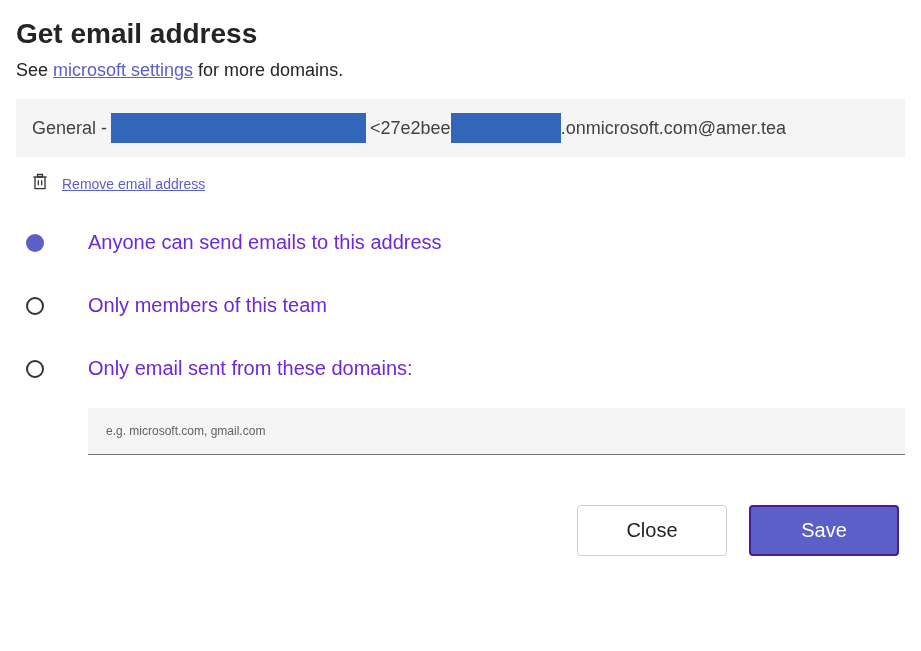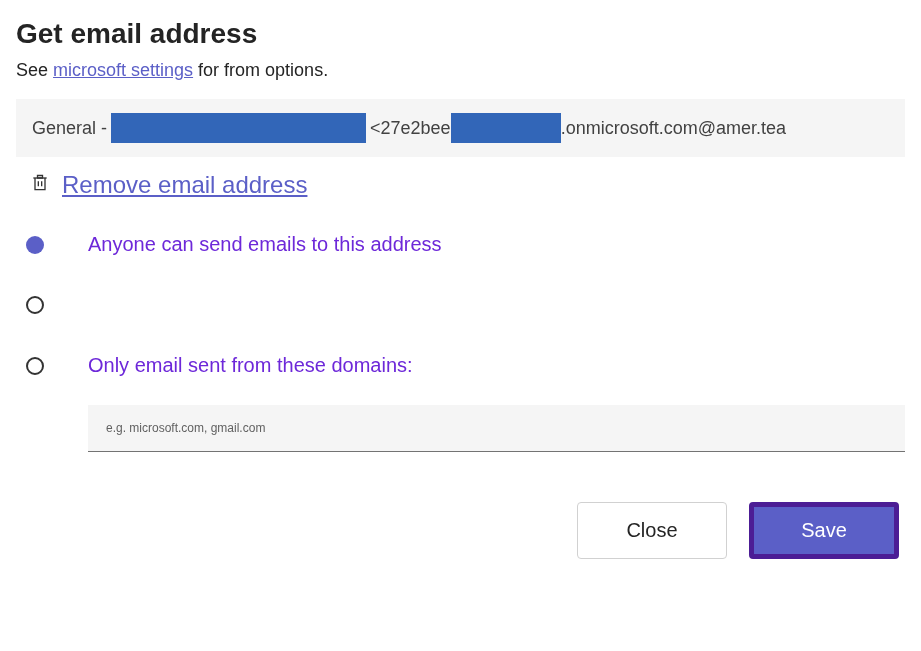--- a/index.html
+++ b/index.html
@@ -60,21 +60,21 @@
     .trash-icon svg {
       width: 20px;
       height: 22px;
       stroke: #333;
       fill: none;
       stroke-width: 1.6;
     }
     .remove-link {
       color: #5B5FC7;
       text-decoration: underline;
-      font-size: 24px;
+      font-size: 14px;
       cursor: pointer;
     }
     .radio-row {
       display: flex;
       align-items: center;
       gap: 44px;
       margin-left: 10px;
       margin-bottom: 40px;
       cursor: pointer;
     }
@@ -132,31 +132,31 @@
       cursor: pointer;
       text-align: center;
     }
     .btn-secondary {
       background: #fff;
       border: 1px solid #d1d1d1;
       color: #242424;
     }
     .btn-primary {
       background: #5B5FC7;
-      border: 5px solid #4c1d95;
+      border: 2px solid #4c1d95;
       color: #fff;
     }
   </style>
 </head>
 <body>
 
 <h1 class="dialog-title">Get email address</h1>
 
 <p class="dialog-subtitle">
-  <span>See </span><a class="link">microsoft settings</a><span> for from options.</span>
+  <span>See </span><a class="link">microsoft settings</a><span> for more domains.</span>
 </p>
 
 <div class="email-box">
   <span>General - </span>
   <span class="redact redact-1"></span>
   <span> &lt;27e2bee</span>
     <span class="redact redact-2"></span>
     <span>.onmicrosoft.com@amer.tea</span>
 </div>
 
@@ -172,20 +172,21 @@
   <span class="remove-link">Remove email address</span>
 </div>
 
 <div class="radio-row">
   <span class="radio-outer selected"></span>
   <span class="radio-label">Anyone can send emails to this address</span>
 </div>
 
 <div class="radio-row">
   <span class="radio-outer unselected"></span>
+  <span class="radio-label">Only members of this team</span>
 </div>
 
 <div class="radio-row" style="margin-bottom:44px;">
   <span class="radio-outer unselected"></span>
   <span class="radio-label">Only email sent from these domains:</span>
 </div>
 
 <div class="domain-input-wrap">
   <input class="domain-input" type="text" placeholder="e.g. microsoft.com, gmail.com" style="">
 </div>

